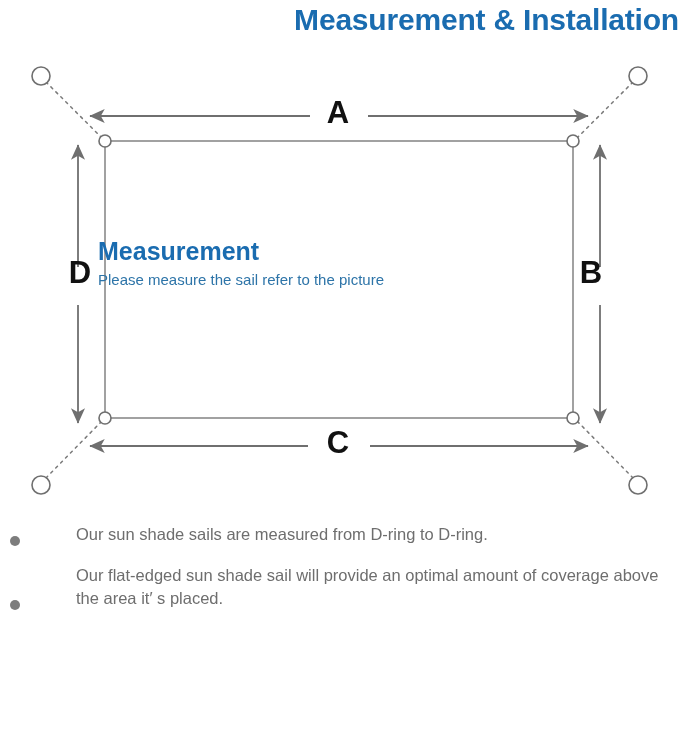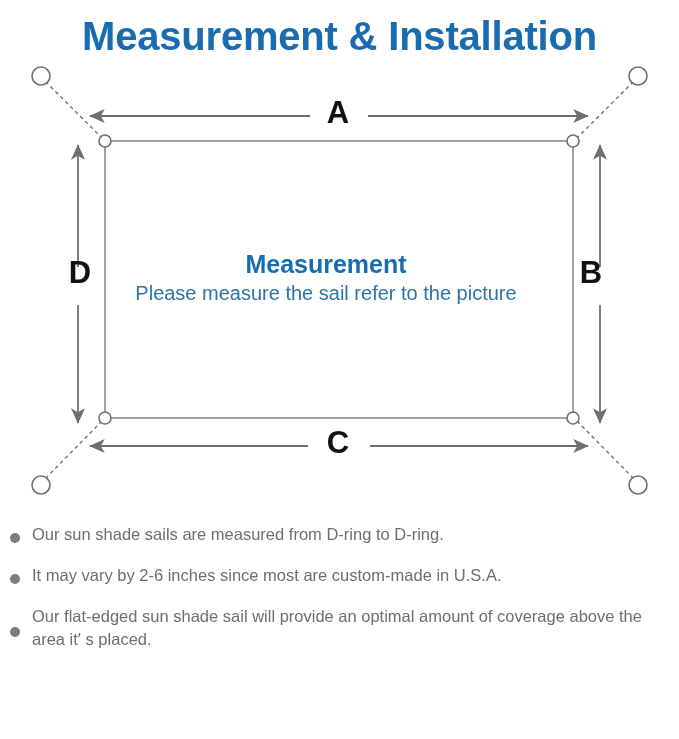--- a/index.html
+++ b/index.html
@@ -13,25 +13,25 @@
     height: 739px;
     position: relative;
     overflow: hidden;
     font-family: "Liberation Sans", "DejaVu Sans", sans-serif;
     color: #6b6b6b;
     -webkit-font-smoothing: antialiased;
   }
 
   #page-title {
     position: absolute;
-    top: 16px;
+    top: 0px;
     left: 0;
     width: 679px;
-    text-align: center;
-    font-size: 40px;
+    text-align: right;
+    font-size: 30px;
     font-weight: bold;
     color: #1a6cb0;
     letter-spacing: -0.2px;
     line-height: 40px;
     white-space: nowrap;
   }
 
   
   #diagram {
     position: absolute;
@@ -53,51 +53,50 @@
     line-height: 1;
     text-align: center;
   }
   #label-a { left: 303px; top: 52px;  width: 70px; }
   #label-c { left: 303px; top: 382px; width: 70px; }
   #label-b { left: 563px; top: 212px; width: 56px; }
   #label-d { left: 52px;  top: 212px; width: 56px; }
 
   #center-block {
     position: absolute;
-    left: 91px;
+    left: 98px;
     top: 190px;
     width: 470px;
-    text-align: center;
-    margin-top: 13px;
   }
   #center-title {
     font-size: 25px;
     font-weight: bold;
     color: #1a6cb0;
     line-height: 32px;
     margin-bottom: 3px;
   }
   #center-sub {
-    font-size: 20px;
+    font-size: 15px;
     font-weight: normal;
     color: #2d74a8;
     line-height: 20px;
   }
 
   
   #notes {
     position: absolute;
     left: 10px;
     top: 523px;
     width: 665px;
   }
   .note-row {
     display: flex;
-    align-items: center;
+    align-items: flex-end;
     margin-bottom: 18px;
+    gap: 44px;
   }
   .note-row:last-child { margin-bottom: 0; }
   .note-bullet {
     flex: 0 0 auto;
     width: 10px;
     height: 10px;
     border-radius: 50%;
     background: #7d7d7d;
     margin-top: 7px;
     margin-right: 12px;
@@ -183,24 +182,20 @@
   </div>
 </div>
 
 <div id="notes">
 
   <div class="note-row">
     <span class="note-bullet"></span>
     <span class="note-text">Our sun shade sails are measured from D-ring to D-ring.</span>
   </div>
 
-  <div class="note-row">
-    <span class="note-bullet"></span>
-    <span class="note-text">It may vary by 2-6 inches since most are custom-made in U.S.A.</span>
-  </div>
 
 
 
   <div class="note-row">
     <span class="note-bullet"></span>
     <span class="note-text">Our flat-edged sun shade sail will provide an optimal amount of coverage above the area it′ s placed.</span>
   </div>
 
 </div>
 

